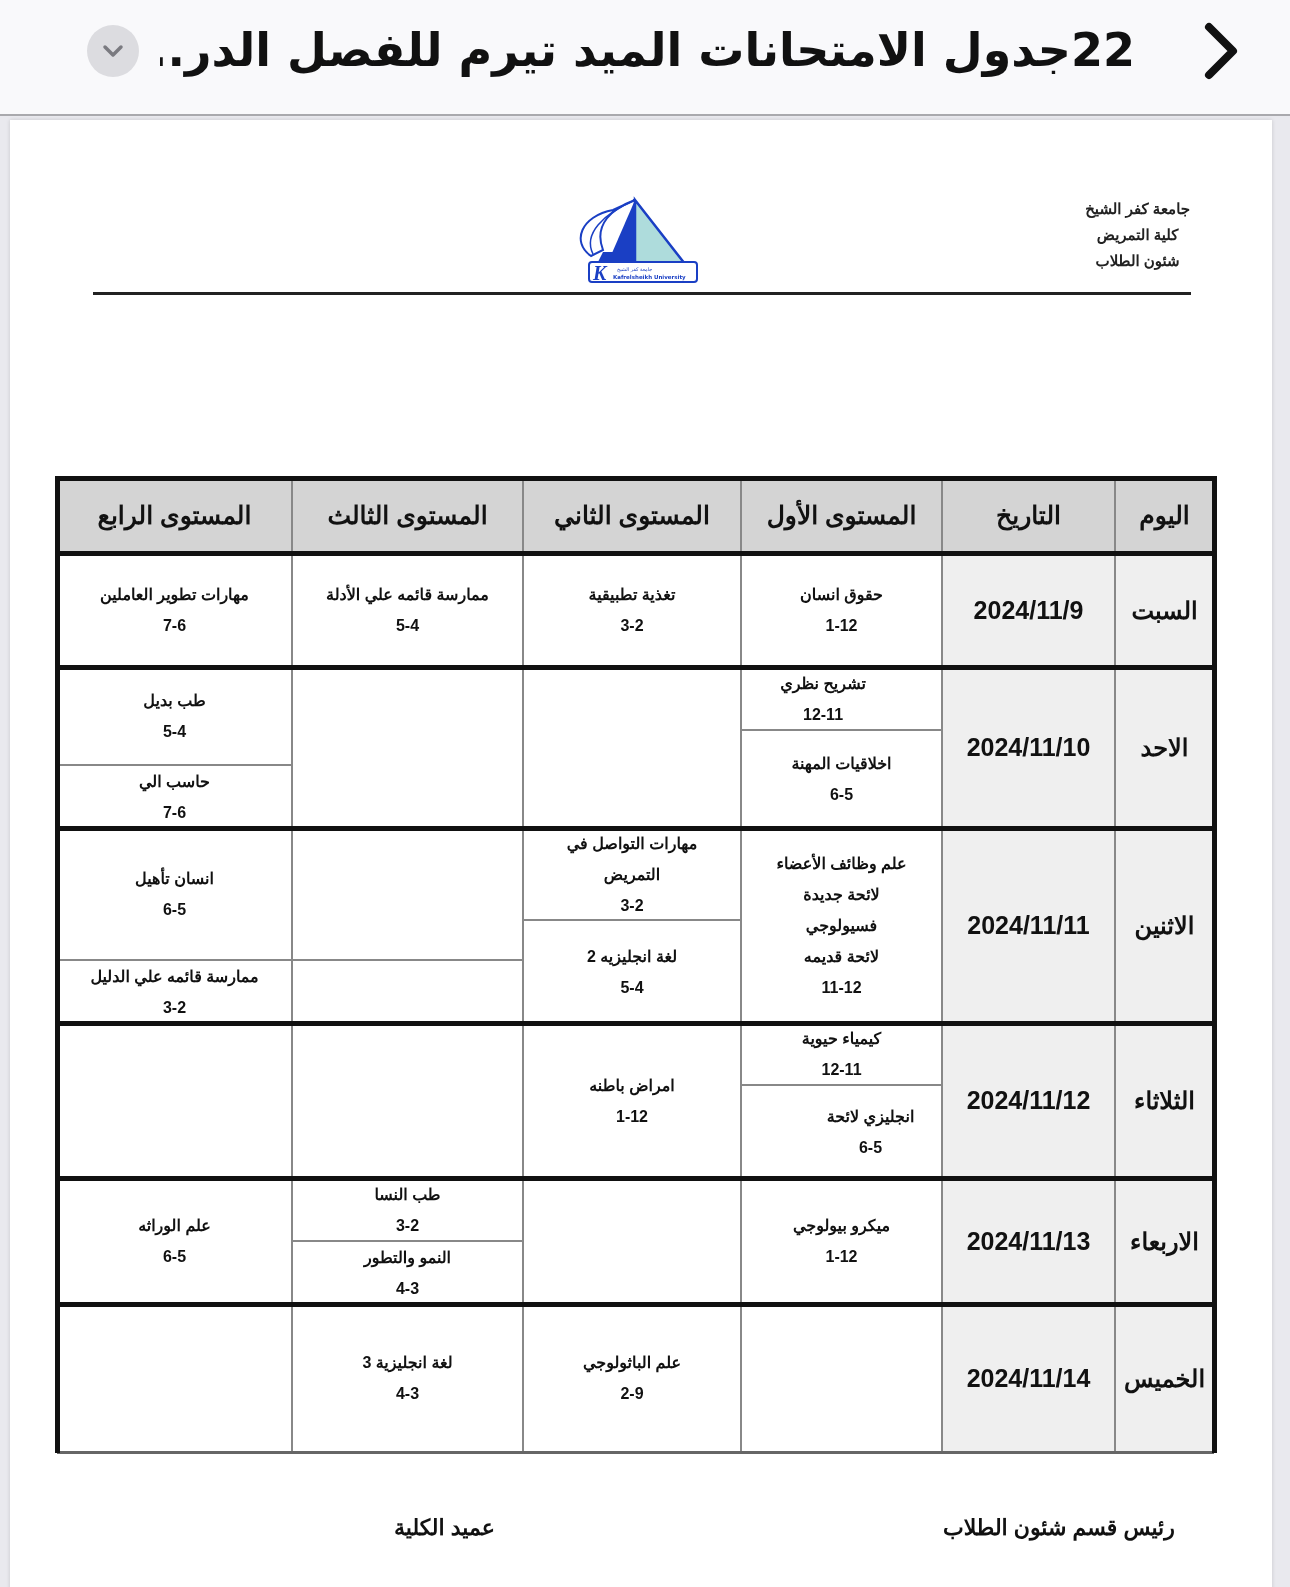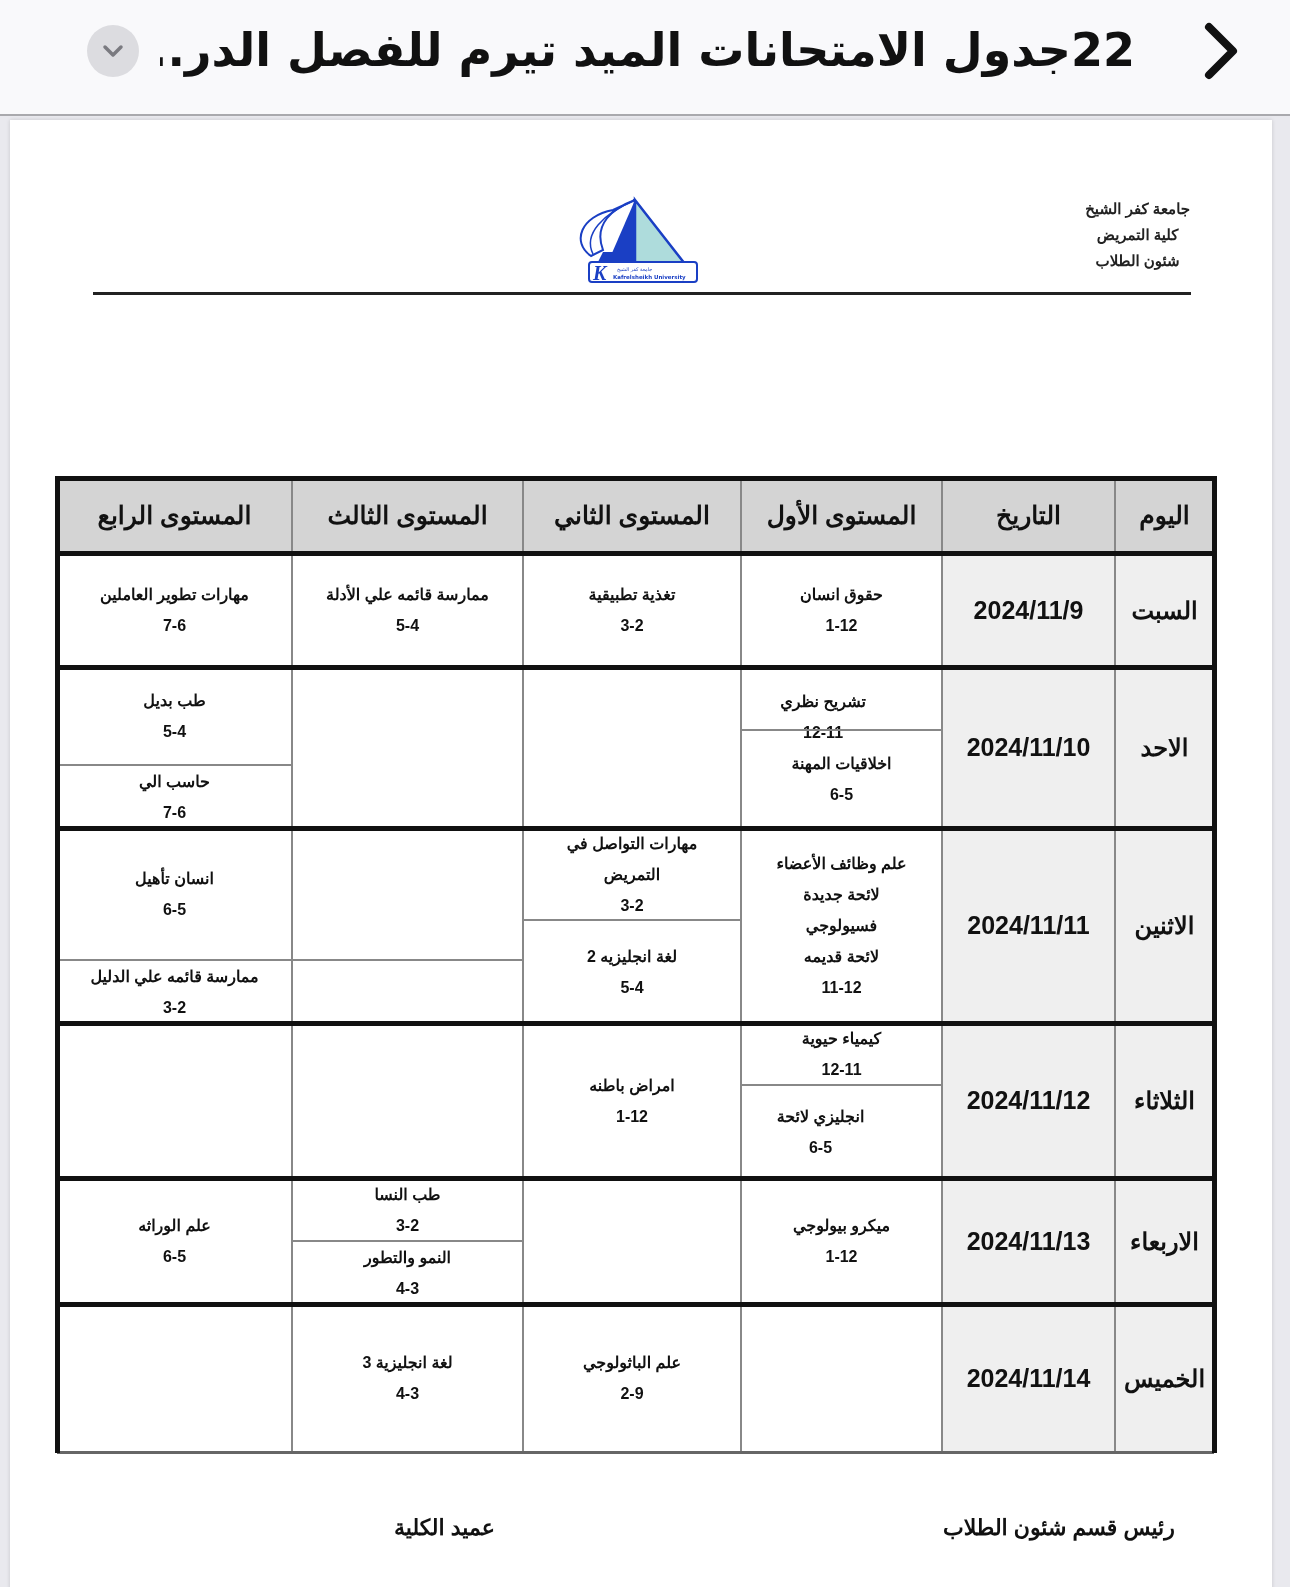--- a/index.html
+++ b/index.html
@@ -158,21 +158,21 @@
       <div style="white-space: pre-line;">طب بديل</div>
       <div style="white-space: pre-line;">5-4</div>
     </div>
     <div class="cell" style="left: 57px; top: 765px; width: 235px; height: 63px;">
       <div style="white-space: pre-line;">حاسب الي</div>
       <div style="white-space: pre-line;">7-6</div>
     </div>
     <div class="hline" style="left: 57px; top: 764px; width: 235px; height: 2px;"></div>
     <div class="cell" style="left: 292px; top: 667px; width: 231px; height: 161px;"></div>
     <div class="cell" style="left: 523px; top: 667px; width: 218px; height: 161px;"></div>
-    <div class="cell" style="left: 741px; top: 685px; width: 164px; height: 63px;">
+    <div class="cell" style="left: 741px; top: 667px; width: 164px; height: 63px;">
       <div style="white-space: pre-line;">تشريح نظري</div>
       <div style="white-space: pre-line;">12-11</div>
     </div>
     <div class="cell" style="left: 741px; top: 730px; width: 201px; height: 98px;">
       <div style="white-space: pre-line;">اخلاقيات المهنة</div>
       <div style="white-space: pre-line;">6-5</div>
     </div>
     <div class="hline" style="left: 741px; top: 729px; width: 201px; height: 2px;"></div>
     <div class="cell grey date" style="left: 942px; top: 667px; width: 173px; height: 161px;">
       <div style="white-space: pre-line;">2024/11/10</div>
@@ -217,21 +217,21 @@
     <div class="cell" style="left: 57px; top: 1023px; width: 235px; height: 155px;"></div>
     <div class="cell" style="left: 292px; top: 1023px; width: 231px; height: 155px;"></div>
     <div class="cell" style="left: 523px; top: 1023px; width: 218px; height: 155px;">
       <div style="white-space: pre-line;">امراض باطنه</div>
       <div style="white-space: pre-line;">1-12</div>
     </div>
     <div class="cell" style="left: 741px; top: 1023px; width: 201px; height: 62px;">
       <div style="white-space: pre-line;">كيمياء حيوية</div>
       <div style="white-space: pre-line;">12-11</div>
     </div>
-    <div class="cell" style="left: 731px; top: 1085px; width: 179px; height: 93px;">
+    <div class="cell" style="left: 781px; top: 1085px; width: 179px; height: 93px;">
       <div style="white-space: pre-line;">انجليزي لائحة</div>
       <div style="white-space: pre-line;">6-5</div>
     </div>
     <div class="hline" style="left: 741px; top: 1084px; width: 201px; height: 2px;"></div>
     <div class="cell grey date" style="left: 942px; top: 1023px; width: 173px; height: 155px;">
       <div style="white-space: pre-line;">2024/11/12</div>
     </div>
     <div class="cell grey day" style="left: 1115px; top: 1023px; width: 99px; height: 155px;">
       <div style="white-space: pre-line;">الثلاثاء</div>
     </div>

